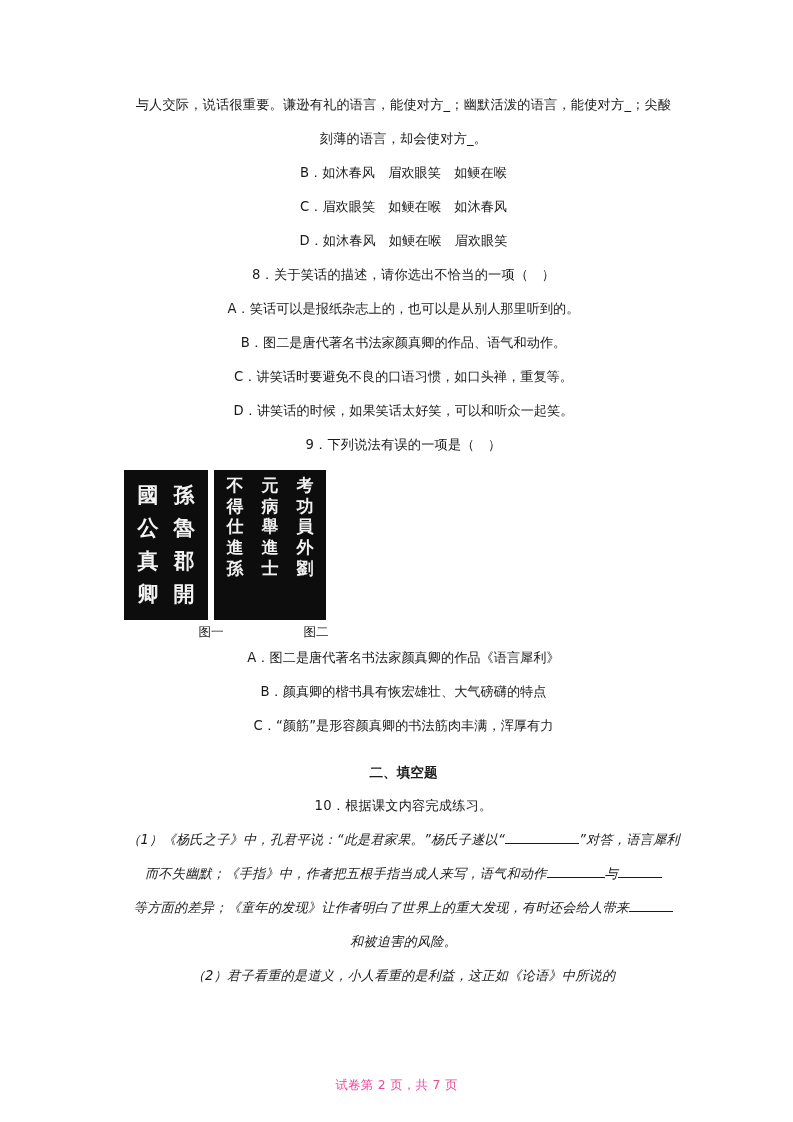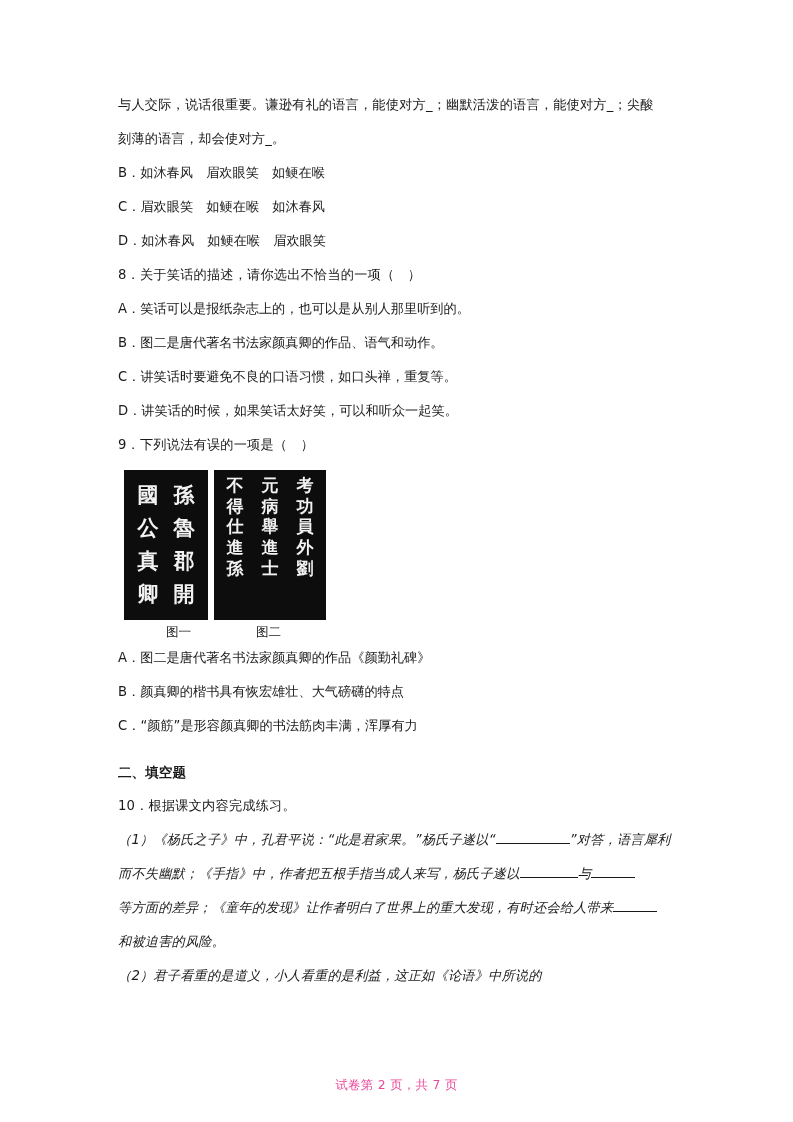--- a/index.html
+++ b/index.html
@@ -12,20 +12,21 @@
     color: #1a1a1a;
     position: relative;
     overflow: hidden;
   }
   .page {
     position: absolute;
     left: 0; top: 0;
     width: 793px;
     height: 1122px;
     padding: 88px 104px 0 118px;
+    text-align: center;
   }
   .line {
     font-size: 13.2px;
     line-height: 34px;
     letter-spacing: 0.2px;
     white-space: nowrap;
   }
   .para {
     font-size: 13.2px;
     line-height: 34px;
@@ -171,33 +172,33 @@
         </div>
       </div>
     </div>
   </div>
 
   <div class="fig-caption-row">
     <div class="cap1">图一</div>
     <div class="cap2">图二</div>
   </div>
 
-  <div class="opt">A．图二是唐代著名书法家颜真卿的作品《颜勤礼碑》</div>
+  <div class="opt">A．图二是唐代著名书法家颜真卿的作品《语言犀利》</div>
   <div class="opt">B．颜真卿的楷书具有恢宏雄壮、大气磅礴的特点</div>
   <div class="opt">C．“颜筋”是形容颜真卿的书法筋肉丰满，浑厚有力</div>
 
   <div class="section-title">二、填空题</div>
 
   <div class="line">10．根据课文内容完成练习。</div>
 
   <div class="para">
     <span>（1）《杨氏之子》中，孔君平说：“此是君家果。”杨氏子遂以“</span><span class="u-long"></span><span>”对答，语言犀利</span>
   </div>
   <div class="para">
-    <span>而不失幽默；《手指》中，作者把五根手指当成人来写，杨氏子遂以</span><span class="u-mid"></span><span>与</span><span class="u-short"></span>
+    <span>而不失幽默；《手指》中，作者把五根手指当成人来写，语气和动作</span><span class="u-mid"></span><span>与</span><span class="u-short"></span>
   </div>
   <div class="para">
     <span>等方面的差异；《童年的发现》让作者明白了世界上的重大发现，有时还会给人带来</span><span class="u-short"></span>
   </div>
   <div class="para">和被迫害的风险。</div>
 
   <div class="para">（2）君子看重的是道义，小人看重的是利益，这正如《论语》中所说的</div>
 
 </div>
 

